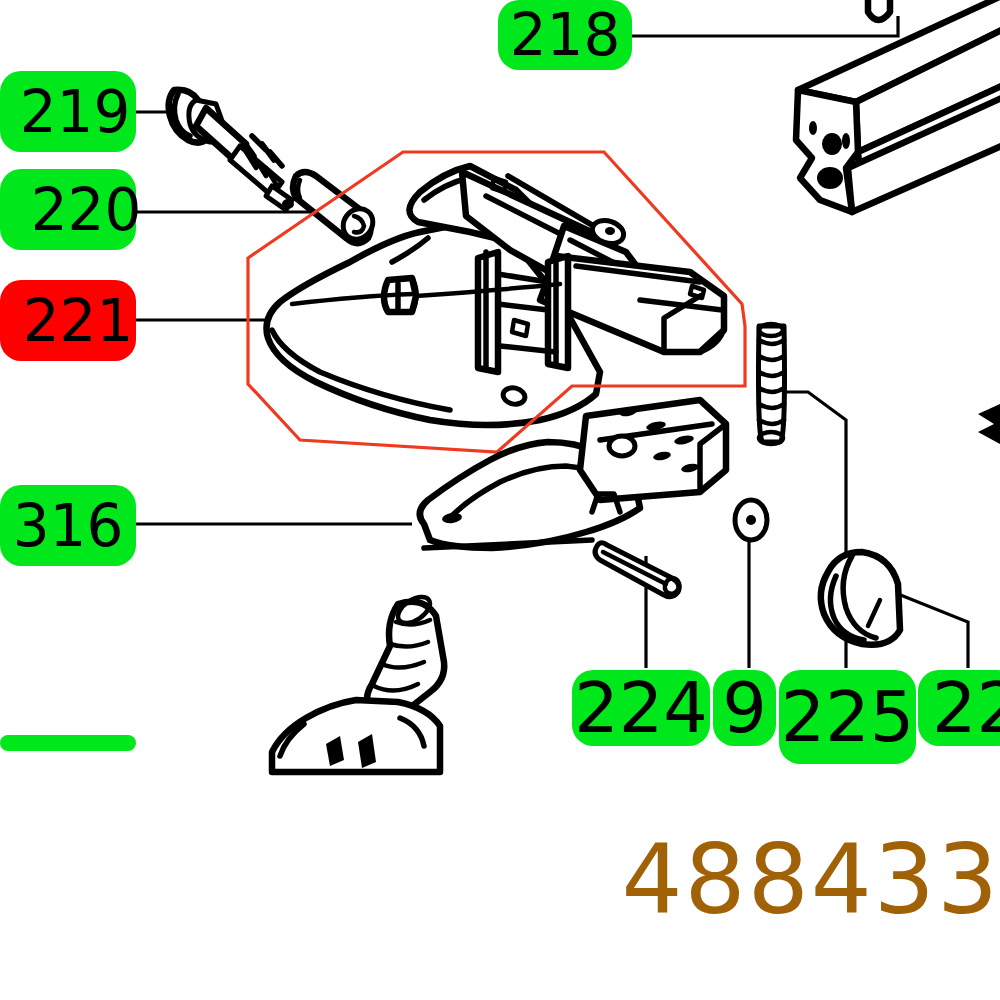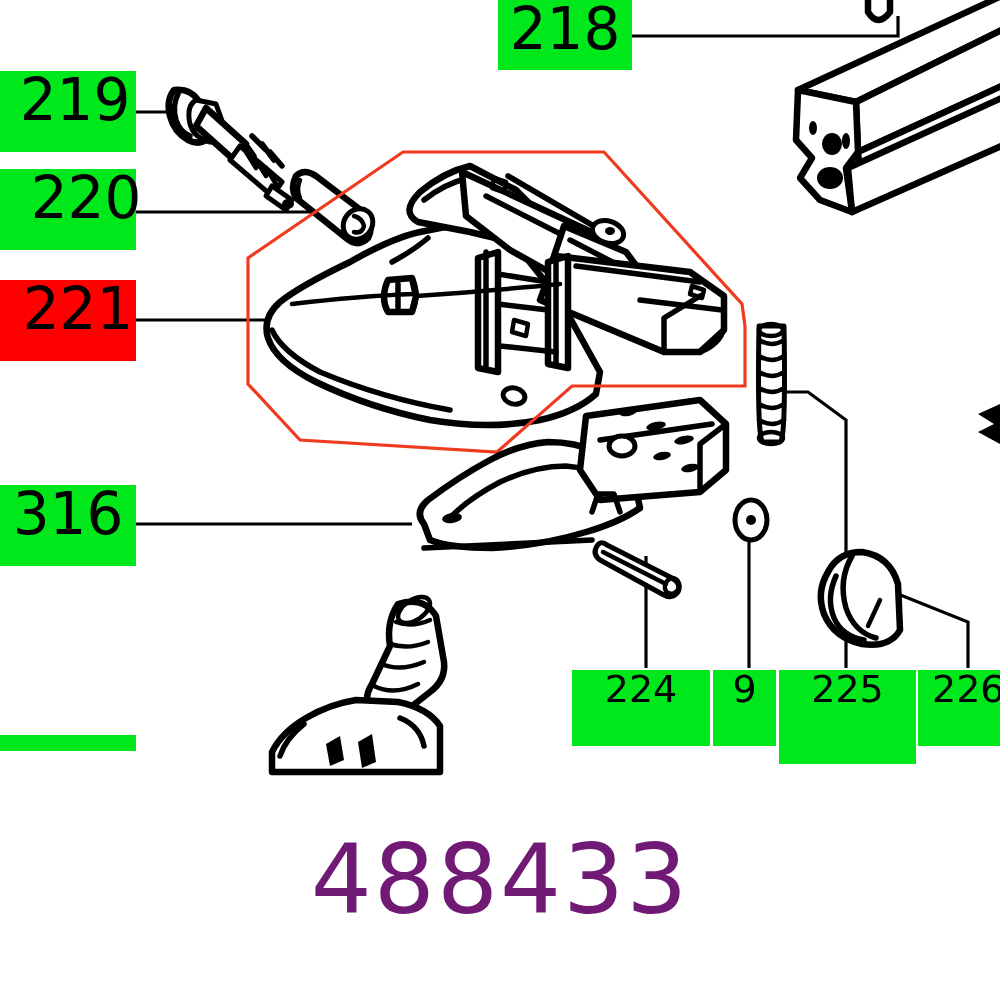--- a/index.html
+++ b/index.html
@@ -22,46 +22,47 @@
     position: absolute;
     left: 0;
     top: 0;
     width: 1000px;
     height: 1000px;
     display: block;
   }
   .callout {
     position: absolute;
     display: flex;
-    align-items: flex-start;
+    align-items: center;
     justify-content: center;
     color: #000000;
     font-family: "DejaVu Sans", "Liberation Sans", sans-serif;
     font-weight: 400;
     line-height: 1;
     box-sizing: border-box;
     user-select: none;
+    border-radius: 21px;
   }
   .callout-green { background: #00e81c; }
   .callout-red   { background: #fe0000; }
   .callout-num {
     font-size: 58px;
     letter-spacing: 0px;
     white-space: nowrap;
   }
-  .callout-num-sm { font-size: 38px; }
+  .callout-num-sm { font-size: 70px; }
   #drawing-number {
     position: absolute;
     left: 0;
     top: 824px;
     width: 1000px;
-    text-align: center;
+    text-align: right;
     font-size: 96px;
     font-weight: 400;
-    color: #701a75;
+    color: #a16207;
     letter-spacing: 2px;
     font-family: "DejaVu Sans", "Liberation Sans", sans-serif;
     user-select: none;
   }
 </style>
 </head>
 <body>
 
 <div id="page">
 

